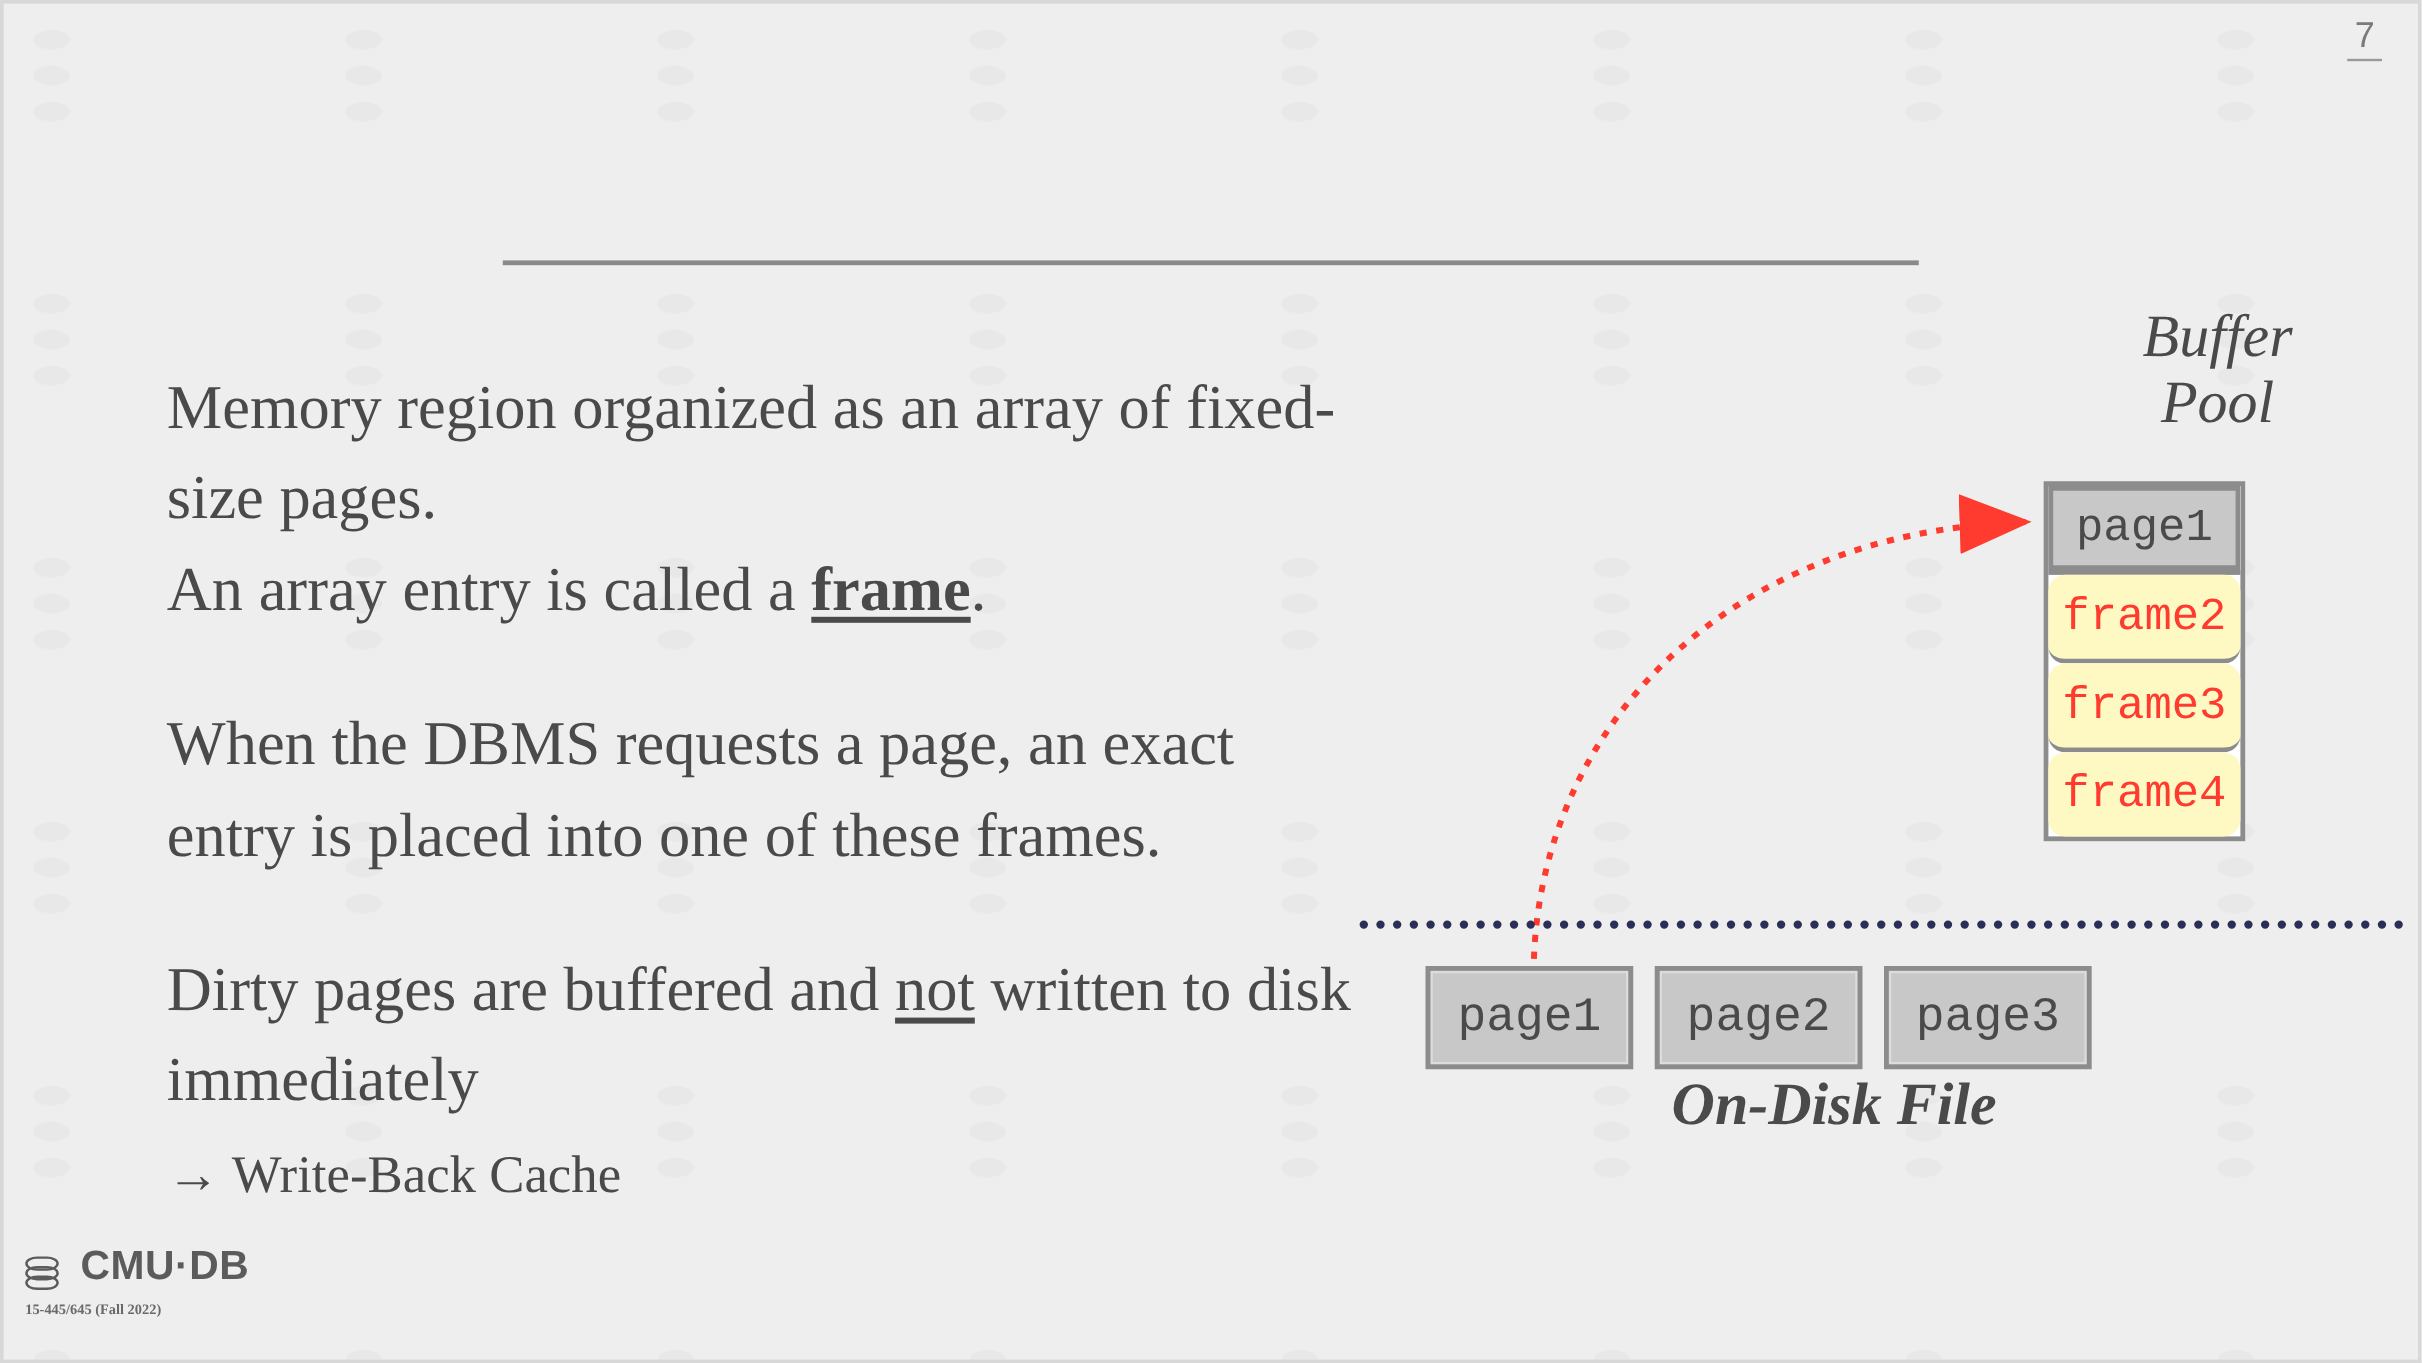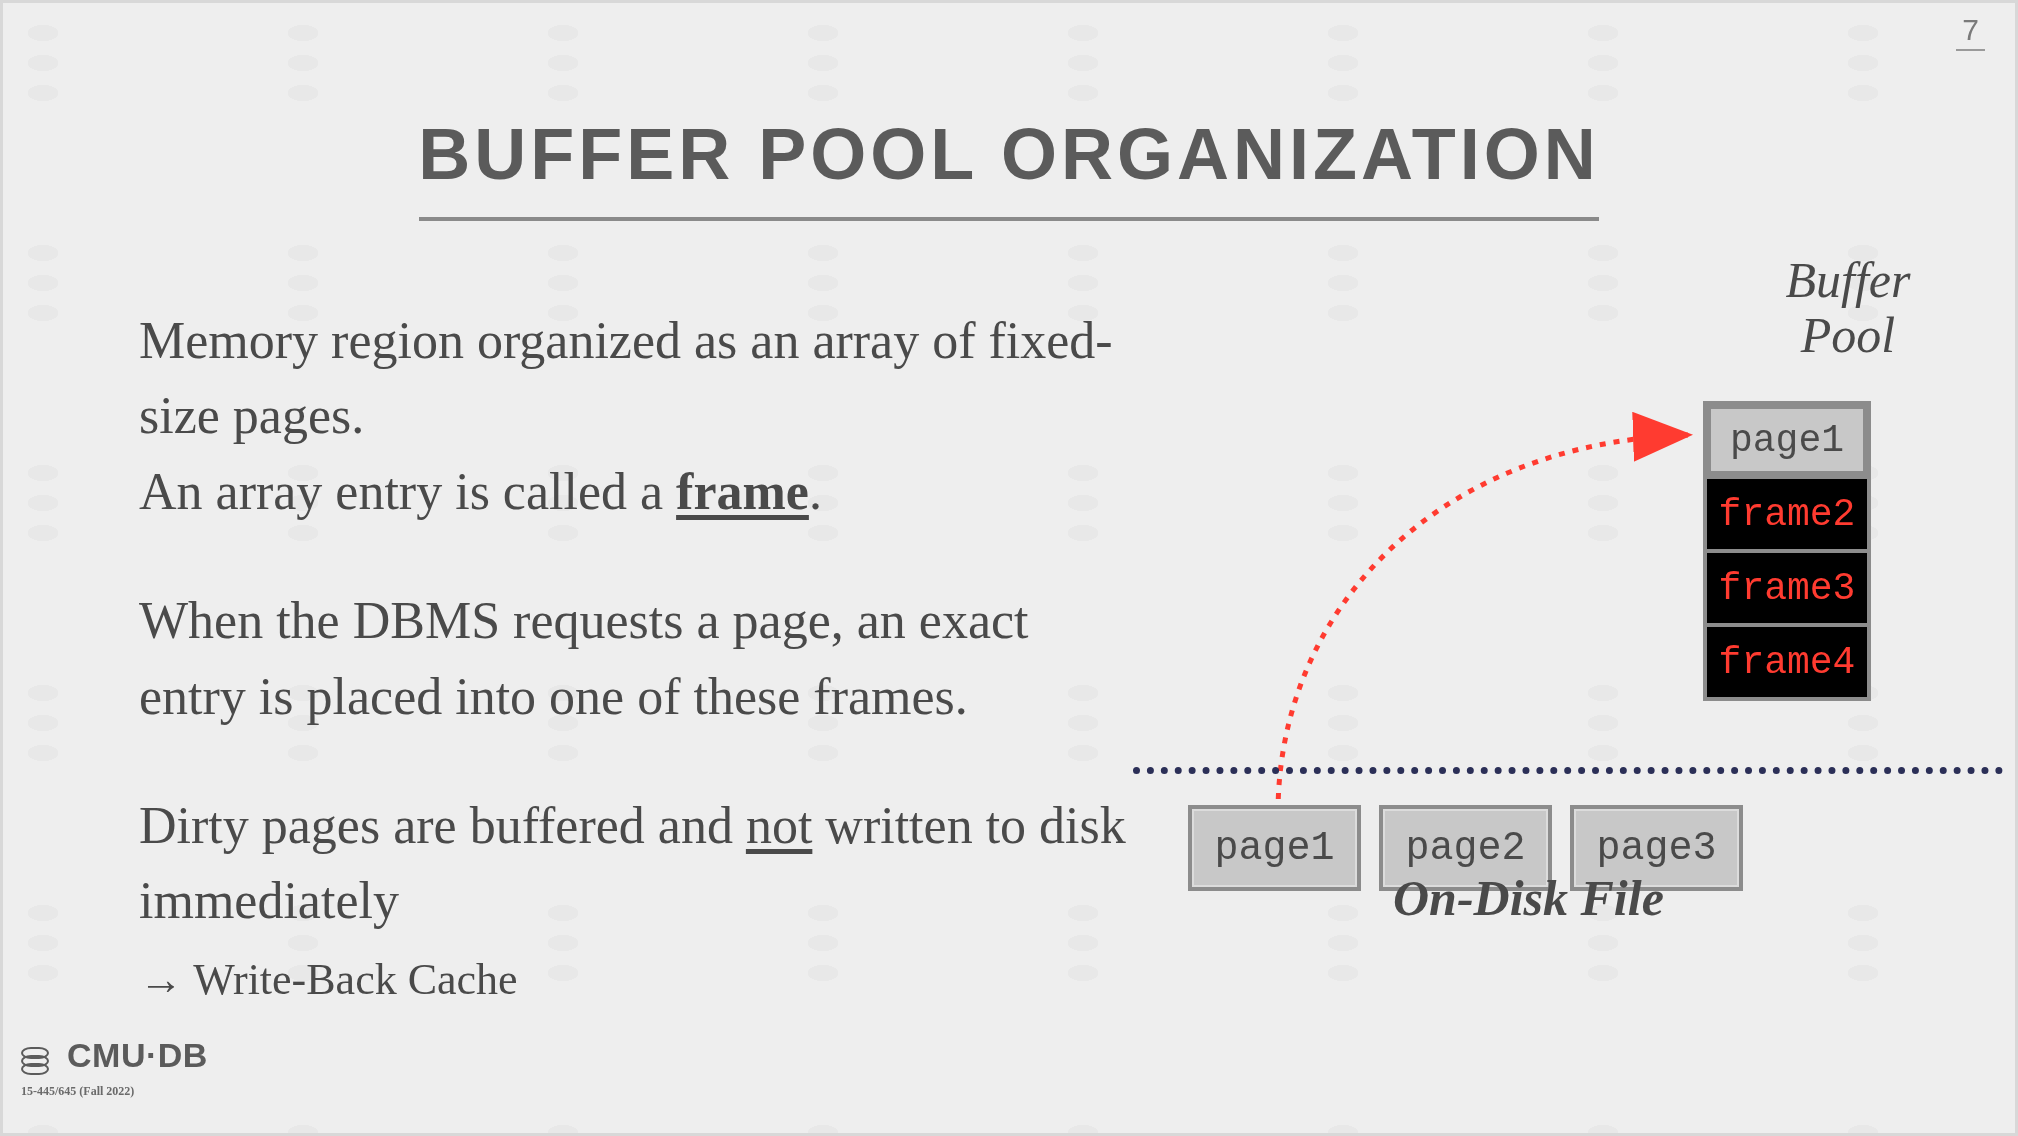--- a/index.html
+++ b/index.html
@@ -120,21 +120,21 @@
     height: 70px;
     border-bottom: 4px solid #8c8c8c;
     display: flex;
     align-items: center;
     justify-content: center;
     font-family: 'Courier New', monospace;
     font-size: 38px;
   }
   .bp-stack .cell:last-child { border-bottom: none; }
   .cell.page-filled { background: #c8c8c8; color: #4a4a4a; box-shadow: inset 0 0 0 4px #8c8c8c; }
-  .cell.frame-empty { background: #000000; color: #ff3b30; }
+  .cell.frame-empty { background: #fef9c3; color: #ff3b30; border-radius: 14px; }
   .mem-divider {
     position: absolute;
     top: 514px;
     left: 0;
     width: 870px;
     height: 0;
     border-top: 7px dotted #2b2f57;
   }
   .disk-row {
     position: absolute;
@@ -151,21 +151,21 @@
     display: flex;
     align-items: center;
     justify-content: center;
     font-family: 'Courier New', monospace;
     font-size: 40px;
     color: #4a4a4a;
     box-shadow: inset 0 0 0 2px #dcdcdc;
   }
   .disk-label {
     position: absolute;
-    top: 616px;
+    top: 638px;
     left: 260px;
     font-family: Georgia, serif;
     font-style: italic;
     font-weight: bold;
     font-size: 50px;
     color: #4a4a4a;
   }
   .arrow {
     position: absolute;
     top: 140px;
@@ -217,21 +217,20 @@
   }
 </style>
 </head>
 <body>
 
 <div class="slide">
   <div class="bg-pattern"></div>
 
   <div class="page-num">7</div>
 
-  <div class="title">BUFFER POOL ORGANIZATION</div>
   <div class="title-rule"></div>
 
   <div class="body-text">
     <p>
       <span>Memory region organized as an array of fixed-size pages.</span><br>
       <span>An array entry is called a </span><span class="kw-frame">frame</span><span>.</span>
     </p>
     <p>When the DBMS requests a page, an exact entry is placed into one of these frames.</p>
     <p>
       <span>Dirty pages are buffered and </span><span class="kw-not">not</span><span> written to disk immediately</span><br>

